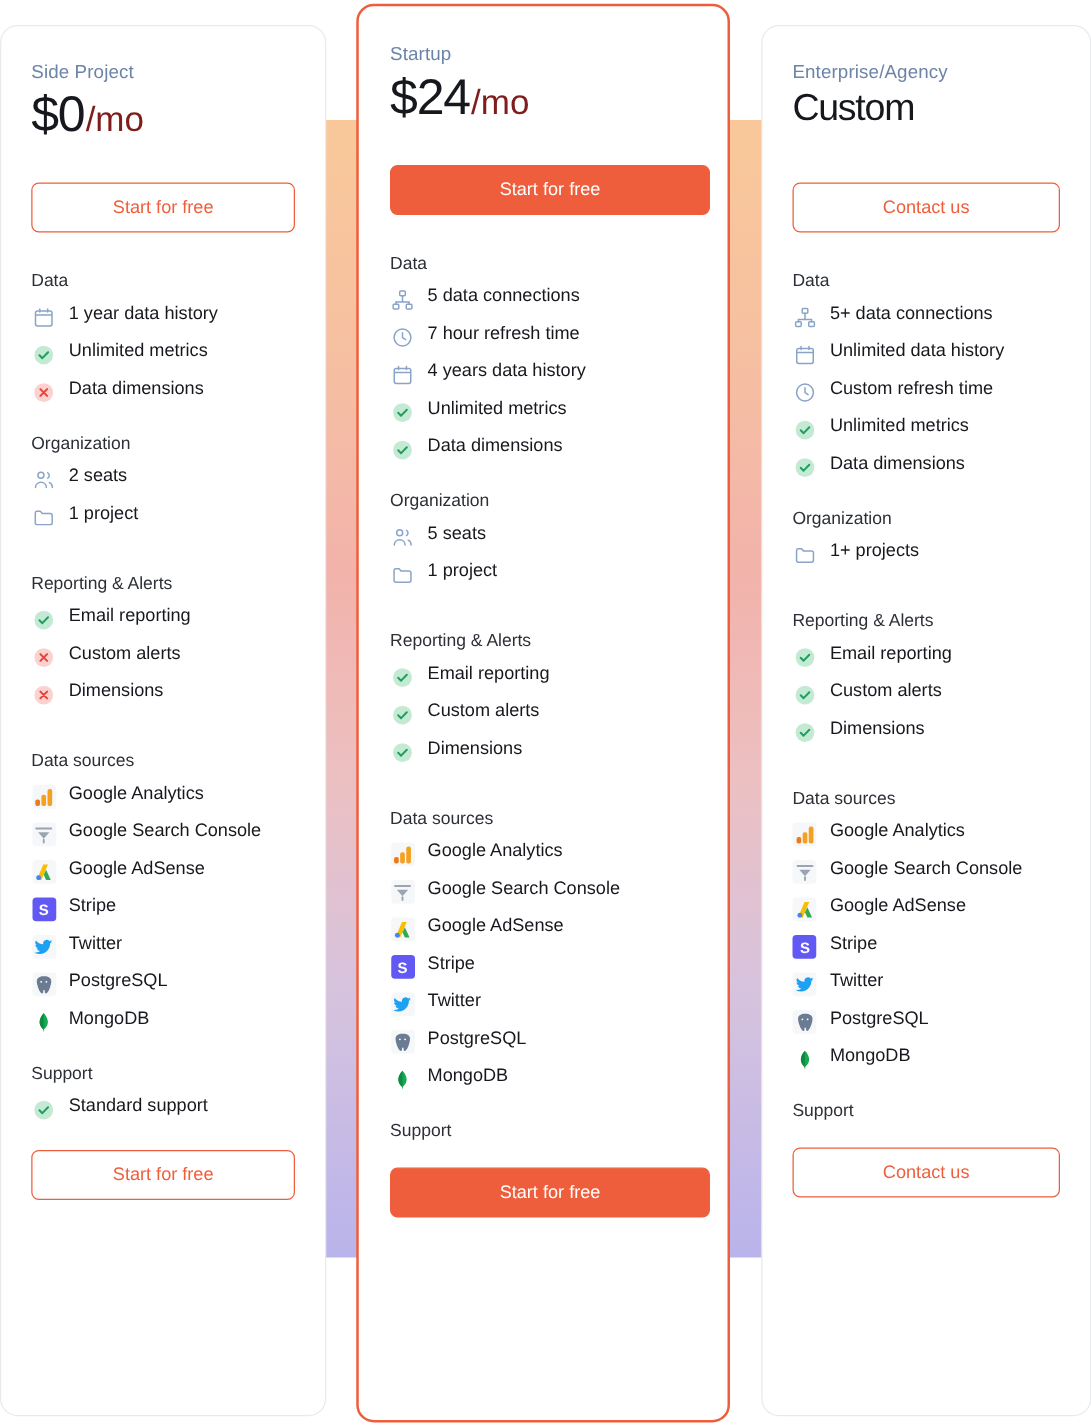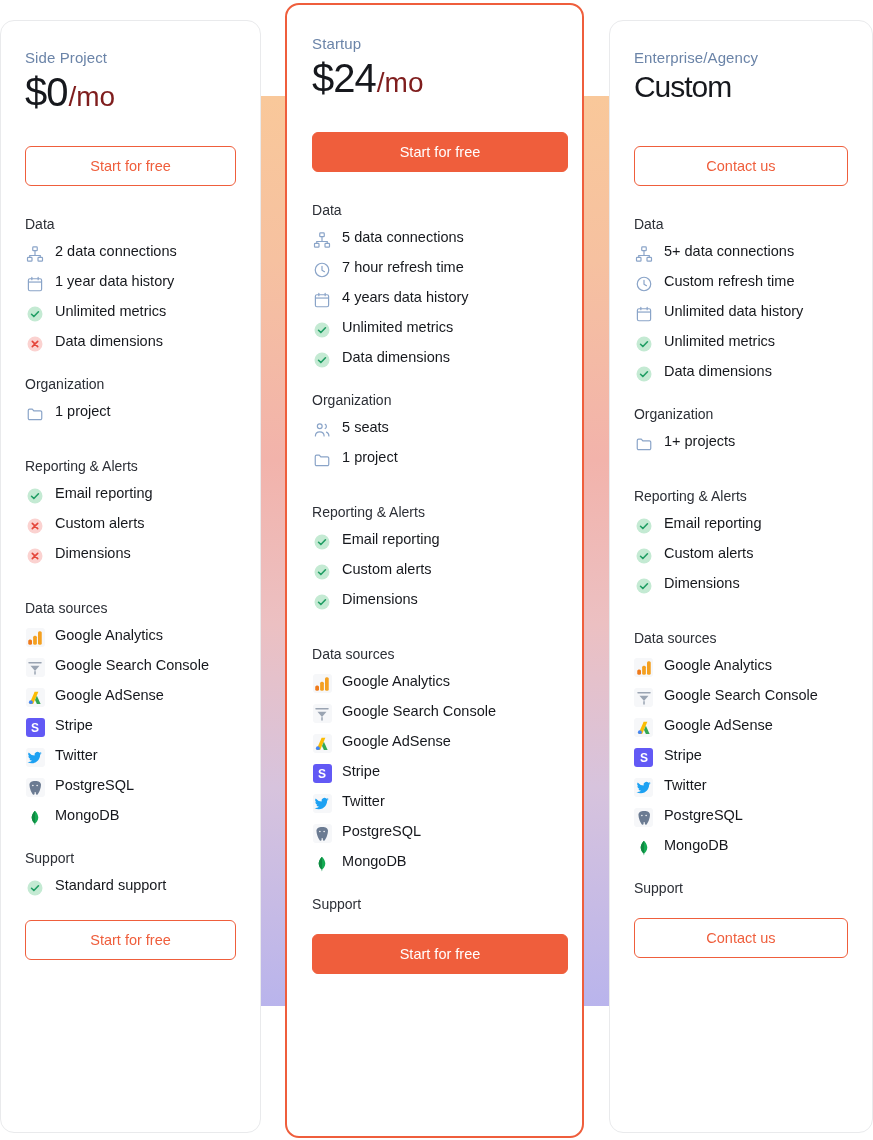--- a/index.html
+++ b/index.html
@@ -176,31 +176,20 @@
       <div class="price-row">
         <span class="price-amount">$0</span>
         <span class="price-period">/mo</span>
       </div>
       <button class="btn btn-top btn-outline">Start for free</button>
       <div class="group">
         <div class="group-title">Data</div>
         <div class="feature">
           <span class="feature-icon">
             <svg width="18" height="18" viewBox="0 0 24 24" fill="none">
-              <rect x="9" y="2.5" width="6" height="5" rx="1" stroke="#8aa4c8" stroke-width="1.6"></rect>
-              <rect x="2" y="16.5" width="6" height="5" rx="1" stroke="#8aa4c8" stroke-width="1.6"></rect>
-              <rect x="16" y="16.5" width="6" height="5" rx="1" stroke="#8aa4c8" stroke-width="1.6"></rect>
-              <path d="M12 7.5v4M5 16.5v-2.5h14v2.5M12 11.5v2.5" stroke="#8aa4c8" stroke-width="1.6" stroke-linecap="round"></path>
-            </svg>
-          </span>
-          <span class="feature-label">2 data connections</span>
-        </div>
-        <div class="feature">
-          <span class="feature-icon">
-            <svg width="18" height="18" viewBox="0 0 24 24" fill="none">
               <rect x="3.2" y="5" width="17.6" height="16" rx="2" stroke="#8aa4c8" stroke-width="1.6"></rect>
               <path d="M3.2 9.4h17.6" stroke="#8aa4c8" stroke-width="1.6"></path>
               <path d="M7.8 3v3.2M16.2 3v3.2" stroke="#8aa4c8" stroke-width="1.6" stroke-linecap="round"></path>
             </svg>
           </span>
           <span class="feature-label">1 year data history</span>
         </div>
         <div class="feature">
           <span class="feature-icon">
             <svg width="18" height="18" viewBox="0 0 24 24" fill="none">
@@ -215,20 +204,30 @@
             <svg width="18" height="18" viewBox="0 0 24 24" fill="none">
               <circle cx="12" cy="12" r="10" fill="#fbd2d0"></circle>
               <path d="M8.4 8.4l7.2 7.2M15.6 8.4l-7.2 7.2" stroke="#e4453a" stroke-width="2.2" stroke-linecap="round"></path>
             </svg>
           </span>
           <span class="feature-label">Data dimensions</span>
         </div>
       </div>
       <div class="group">
         <div class="group-title">Organization</div>
+        <div class="feature">
+          <span class="feature-icon">
+            <svg width="18" height="18" viewBox="0 0 24 24" fill="none">
+              <circle cx="9" cy="7" r="3.2" stroke="#8aa4c8" stroke-width="1.6"></circle>
+              <path d="M3.2 20c0-3.4 2.6-5.6 5.8-5.6s5.8 2.2 5.8 5.6" stroke="#8aa4c8" stroke-width="1.6" stroke-linecap="round"></path>
+              <path d="M16.2 4.4a3.2 3.2 0 010 5.6M18 14.8c2 .8 3.2 2.6 3.2 5.2" stroke="#8aa4c8" stroke-width="1.6" stroke-linecap="round"></path>
+            </svg>
+          </span>
+          <span class="feature-label">2 seats</span>
+        </div>
         <div class="feature">
           <span class="feature-icon">
             <svg width="18" height="18" viewBox="0 0 24 24" fill="none">
               <path d="M3 7.2a1.8 1.8 0 011.8-1.8h3.6l2 2.4h8.8A1.8 1.8 0 0121 9.6v8.2a1.8 1.8 0 01-1.8 1.8H4.8A1.8 1.8 0 013 17.8V7.2z" stroke="#8aa4c8" stroke-width="1.6" stroke-linejoin="round"></path>
             </svg>
           </span>
           <span class="feature-label">1 project</span>
         </div>
       </div>
       <div class="spacer-sm"></div>
@@ -564,39 +563,39 @@
               <rect x="2" y="16.5" width="6" height="5" rx="1" stroke="#8aa4c8" stroke-width="1.6"></rect>
               <rect x="16" y="16.5" width="6" height="5" rx="1" stroke="#8aa4c8" stroke-width="1.6"></rect>
               <path d="M12 7.5v4M5 16.5v-2.5h14v2.5M12 11.5v2.5" stroke="#8aa4c8" stroke-width="1.6" stroke-linecap="round"></path>
             </svg>
           </span>
           <span class="feature-label">5+ data connections</span>
         </div>
         <div class="feature">
           <span class="feature-icon">
             <svg width="18" height="18" viewBox="0 0 24 24" fill="none">
-              <circle cx="12" cy="12" r="9" stroke="#8aa4c8" stroke-width="1.6"></circle>
-              <path d="M12 7v5.2l3.3 2" stroke="#8aa4c8" stroke-width="1.6" stroke-linecap="round" stroke-linejoin="round"></path>
-            </svg>
-          </span>
-          <span class="feature-label">Custom refresh time</span>
-        </div>
-        <div class="feature">
-          <span class="feature-icon">
-            <svg width="18" height="18" viewBox="0 0 24 24" fill="none">
               <rect x="3.2" y="5" width="17.6" height="16" rx="2" stroke="#8aa4c8" stroke-width="1.6"></rect>
               <path d="M3.2 9.4h17.6" stroke="#8aa4c8" stroke-width="1.6"></path>
               <path d="M7.8 3v3.2M16.2 3v3.2" stroke="#8aa4c8" stroke-width="1.6" stroke-linecap="round"></path>
             </svg>
           </span>
           <span class="feature-label">Unlimited data history</span>
         </div>
         <div class="feature">
           <span class="feature-icon">
             <svg width="18" height="18" viewBox="0 0 24 24" fill="none">
+              <circle cx="12" cy="12" r="9" stroke="#8aa4c8" stroke-width="1.6"></circle>
+              <path d="M12 7v5.2l3.3 2" stroke="#8aa4c8" stroke-width="1.6" stroke-linecap="round" stroke-linejoin="round"></path>
+            </svg>
+          </span>
+          <span class="feature-label">Custom refresh time</span>
+        </div>
+        <div class="feature">
+          <span class="feature-icon">
+            <svg width="18" height="18" viewBox="0 0 24 24" fill="none">
               <circle cx="12" cy="12" r="10" fill="#c4ead3"></circle>
               <path d="M7.4 12.3l3.1 3.1 6.1-6.3" stroke="#1f9d63" stroke-width="2.1" stroke-linecap="round" stroke-linejoin="round"></path>
             </svg>
           </span>
           <span class="feature-label">Unlimited metrics</span>
         </div>
         <div class="feature">
           <span class="feature-icon">
             <svg width="18" height="18" viewBox="0 0 24 24" fill="none">
               <circle cx="12" cy="12" r="10" fill="#c4ead3"></circle>

